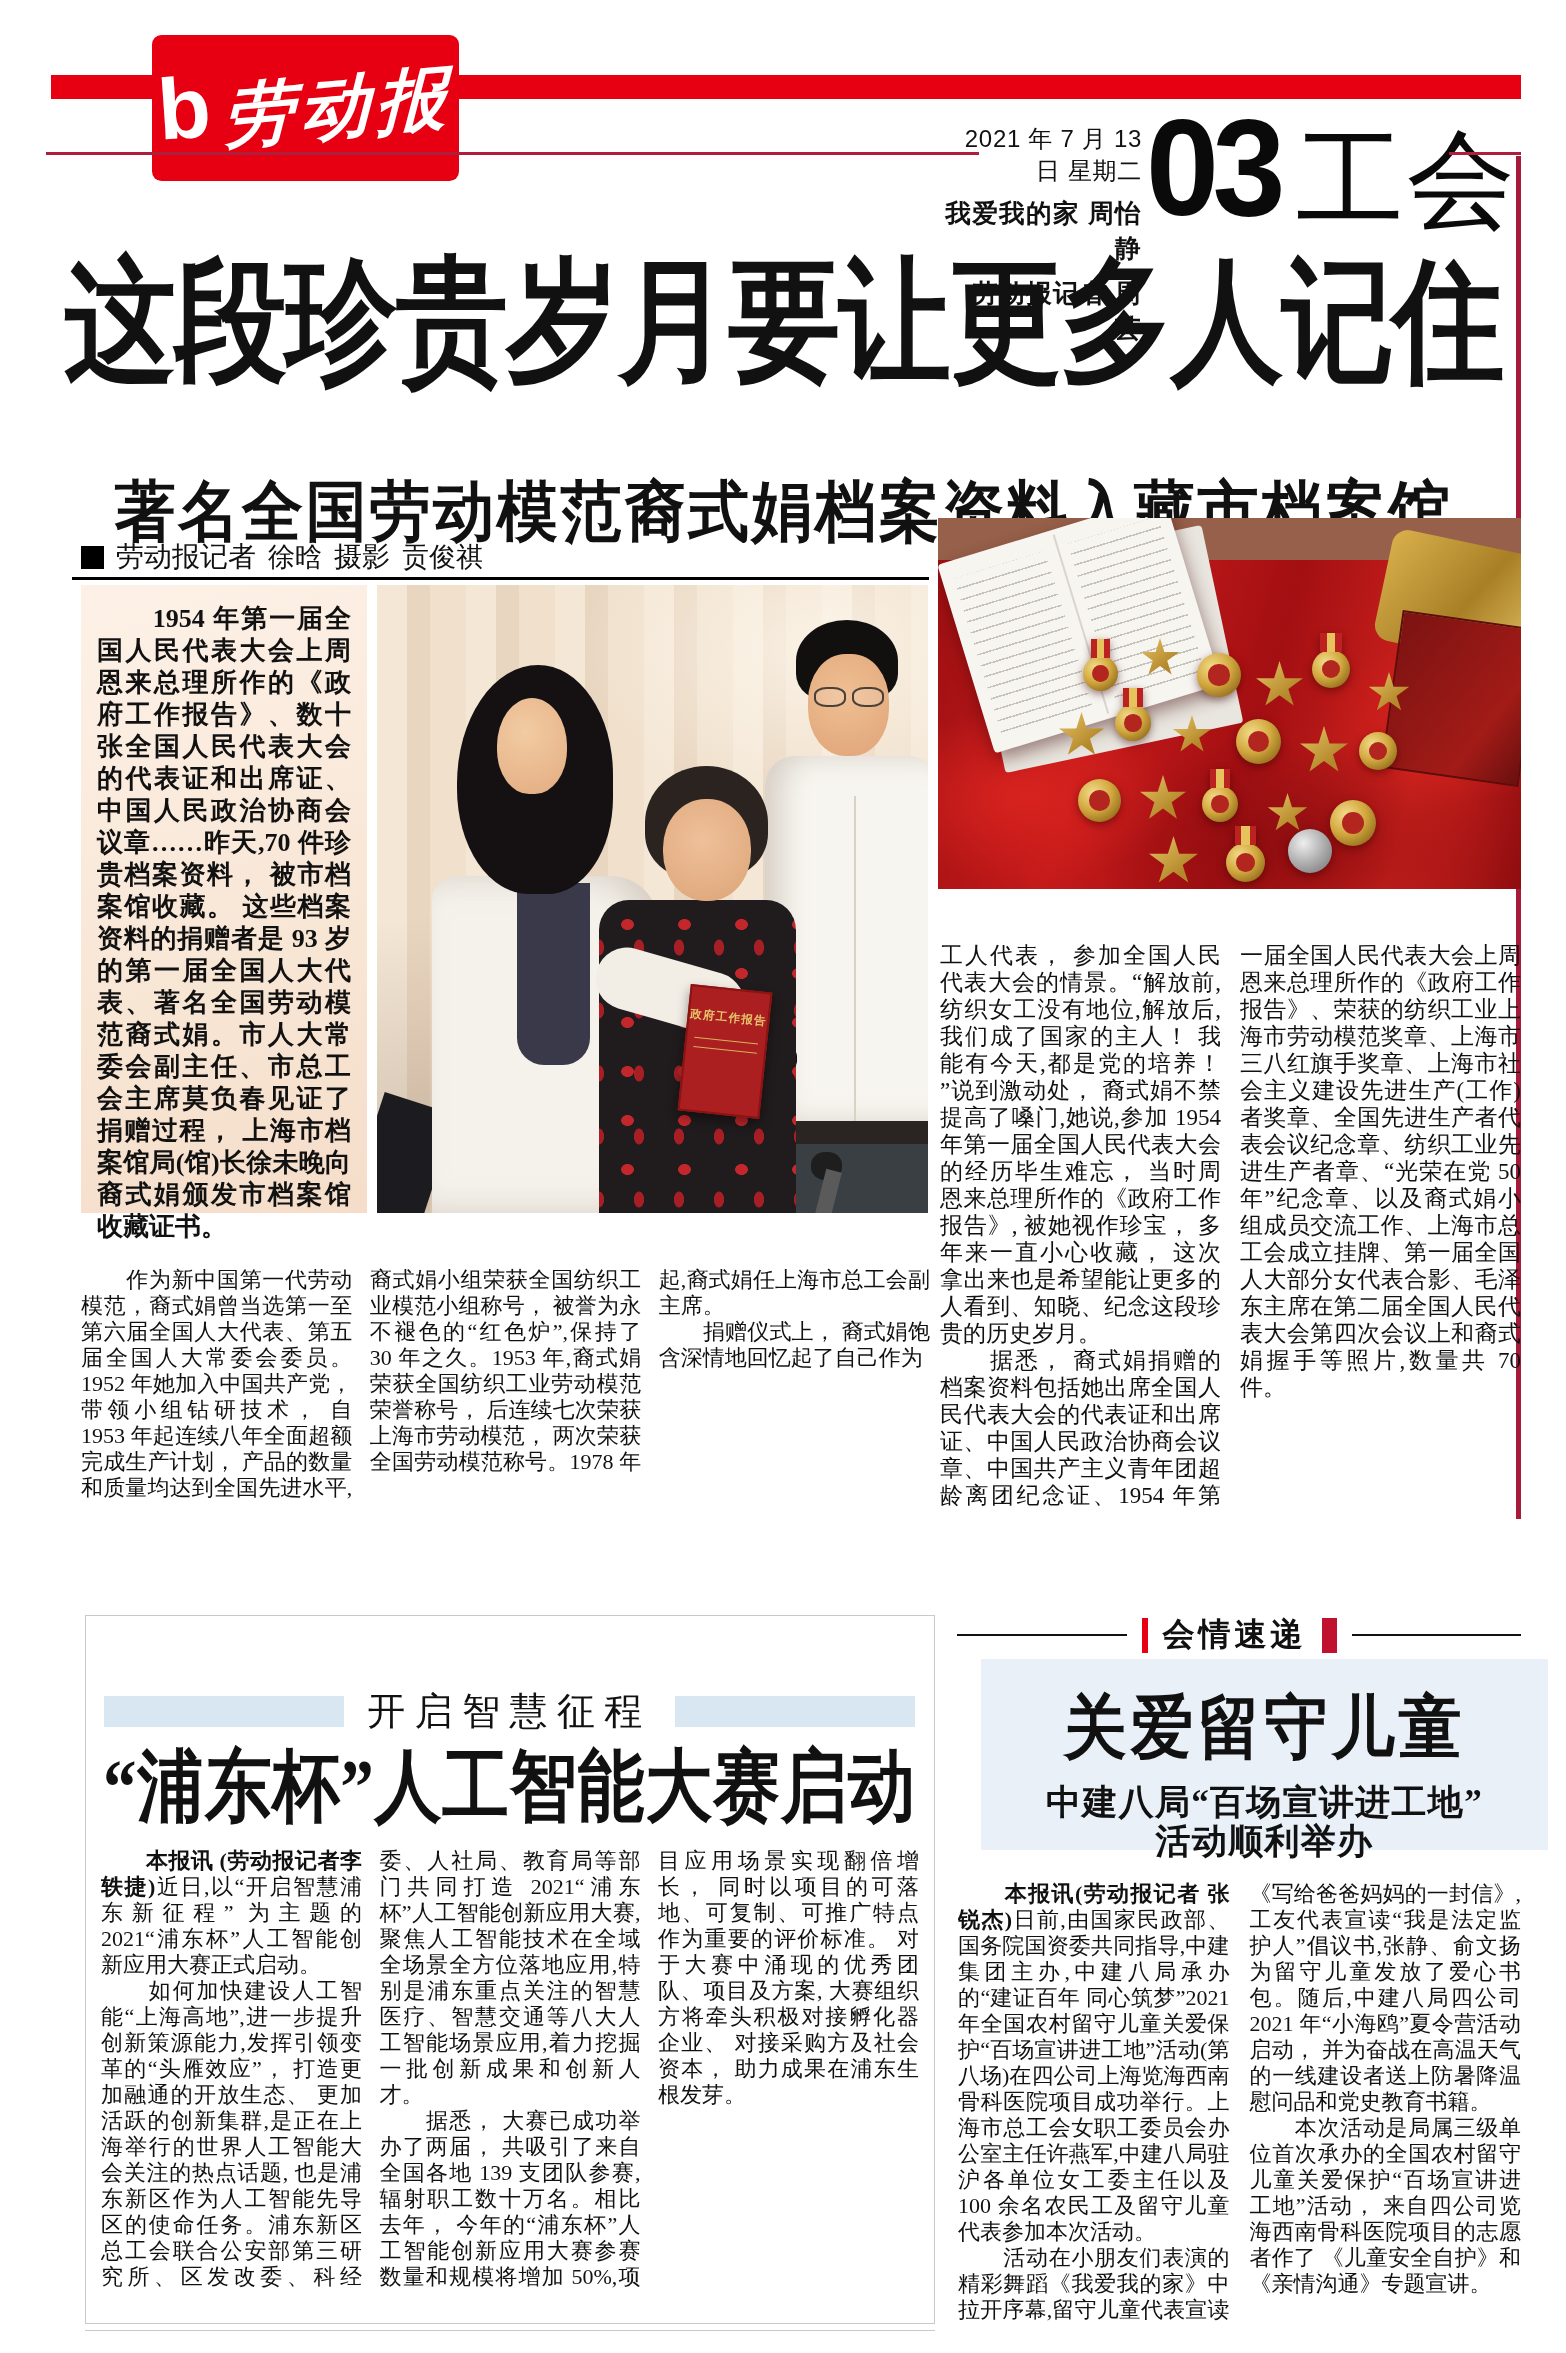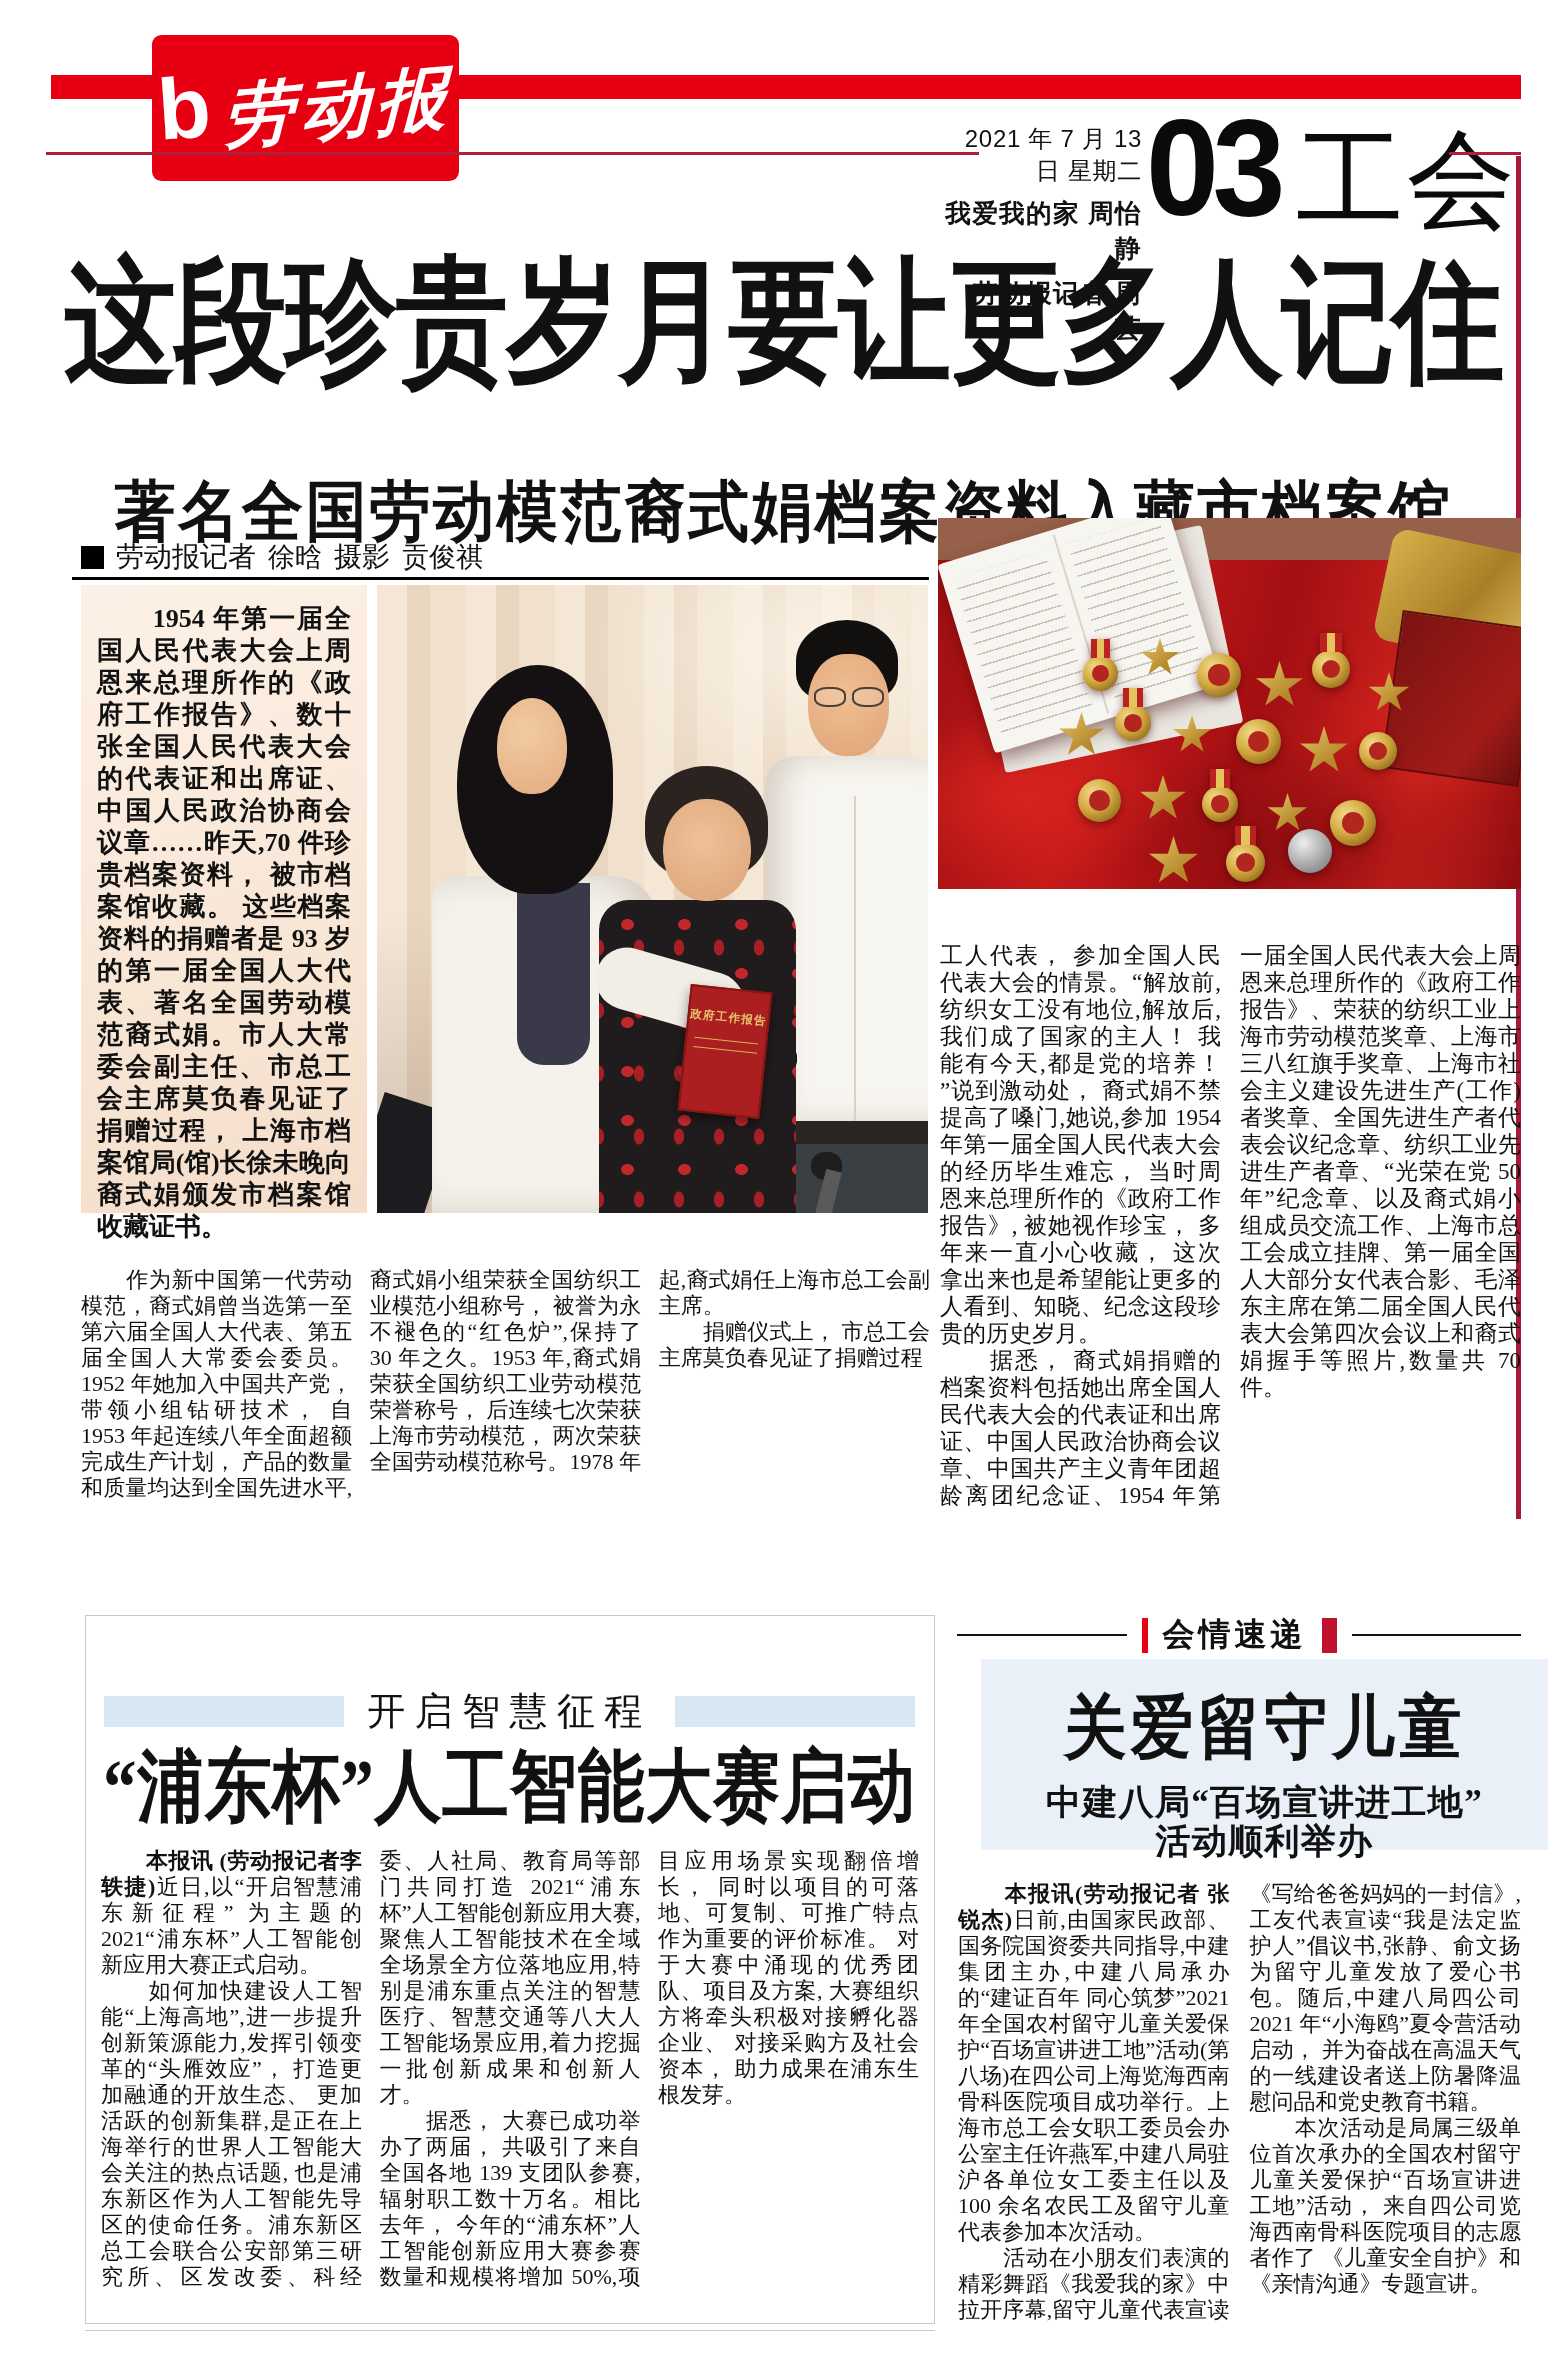--- a/index.html
+++ b/index.html
@@ -241,21 +241,21 @@
         <div class="medal star" style="left: 210px; top: 318px; width: 51px; height: 51px;"></div>
         <div class="medal gold" style="left: 288px; top: 325px; width: 39px; height: 39px;">
           <i class="rib"></i>
         </div>
         <div class="medal silver" style="left: 350px; top: 311px; width: 44px; height: 44px;"></div>
       </div>
   </div>
 
   <div class="abs midcols-left bodytext">
     <p>　　作为新中国第一代劳动模范，裔式娟曾当选第一至第六届全国人大代表、第五届全国人大常委会委员。1952 年她加入中国共产党，带领小组钻研技术， 自 1953 年起连续八年全面超额完成生产计划， 产品的数量和质量均达到全国先进水平,裔式娟小组荣获全国纺织工业模范小组称号， 被誉为永不褪色的“红色炉”,保持了 30 年之久。1953 年,裔式娟荣获全国纺织工业劳动模范荣誉称号， 后连续七次荣获上海市劳动模范， 两次荣获全国劳动模范称号。1978 年起,裔式娟任上海市总工会副主席。</p>
-    <p>　　捐赠仪式上， 市总工会主席莫负春见证了捐赠过程</p>
+    <p>　　捐赠仪式上， 裔式娟饱含深情地回忆起了自己作为</p>
   </div>
   <div class="abs midcols-right bodytext">
     <p>工人代表， 参加全国人民代表大会的情景。“解放前,纺织女工没有地位,解放后,我们成了国家的主人！ 我能有今天,都是党的培养！ ”说到激动处， 裔式娟不禁提高了嗓门,她说,参加 1954 年第一届全国人民代表大会的经历毕生难忘， 当时周恩来总理所作的《政府工作报告》, 被她视作珍宝， 多年来一直小心收藏， 这次拿出来也是希望能让更多的人看到、知晓、纪念这段珍贵的历史岁月。</p>
     <p>　　据悉， 裔式娟捐赠的档案资料包括她出席全国人民代表大会的代表证和出席证、中国人民政治协商会议章、中国共产主义青年团超龄离团纪念证、1954 年第一届全国人民代表大会上周恩来总理所作的《政府工作报告》、荣获的纺织工业上海市劳动模范奖章、上海市三八红旗手奖章、上海市社会主义建设先进生产(工作)者奖章、全国先进生产者代表会议纪念章、纺织工业先进生产者章、“光荣在党 50 年”纪念章、以及裔式娟小组成员交流工作、上海市总工会成立挂牌、第一届全国人大部分女代表合影、毛泽东主席在第二届全国人民代表大会第四次会议上和裔式娟握手等照片,数量共 70 件。</p>
   </div>
 
   <div class="abs bl-box"></div>
   <div class="abs bl-underline"></div>
   <div class="abs kicker-row">
     <span class="kicker-bar"></span>

